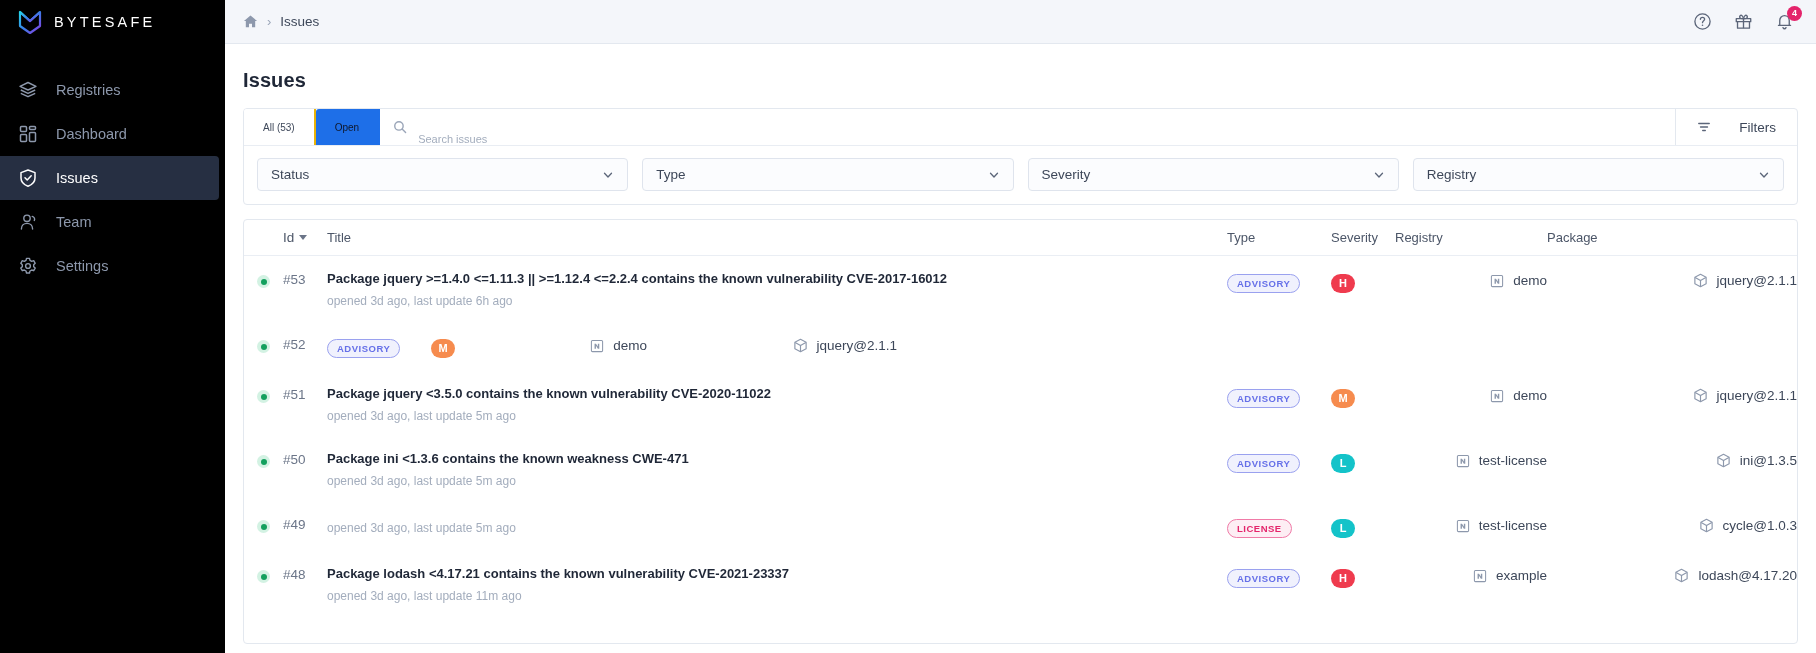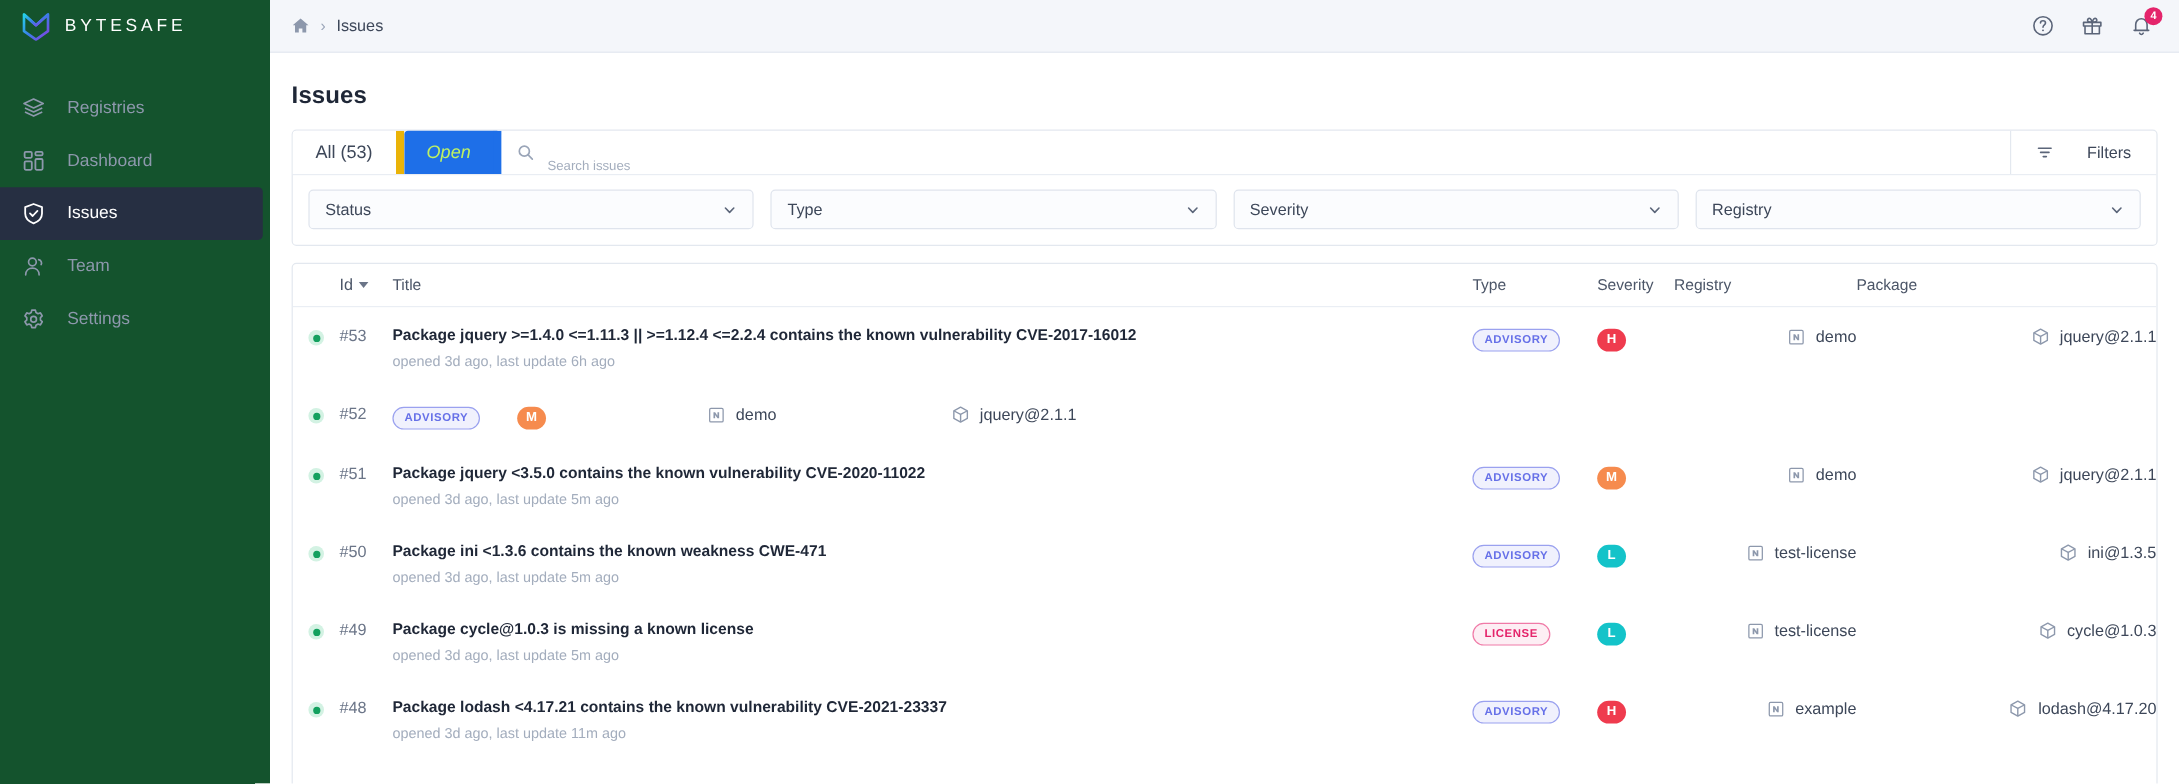--- a/index.html
+++ b/index.html
@@ -9,21 +9,21 @@
     overflow: hidden;
     font-family: "Liberation Sans", sans-serif;
     background: #ffffff;
   }
   .app { display: flex; width: 1816px; height: 653px; }
 
   
   .sidebar {
     width: 225px;
     flex: 0 0 225px;
-    background: #14532d;
+    background: #000000;
     height: 653px;
     position: relative;
   }
   .brand {
     height: 44px;
     display: flex;
     align-items: center;
     padding-left: 18px;
     gap: 12px;
   }
@@ -91,28 +91,28 @@
   
   .search-card {
     border: 1px solid #e3e8ef;
     border-radius: 4px;
     background: #ffffff;
   }
   .search-row { display: flex; align-items: stretch; height: 36px; }
   .tab-btn {
     display: flex; align-items: center; justify-content: center;
     padding: 0 19px;
-    font-size: 15px;
+    font-size: 10px;
     color: #3d4759;
-    border-right: 7px solid #eab308;
+    border-right: 2px solid #eab308;
     cursor: pointer;
     background: #ffffff;
     border-radius: 3px 0 0 0;
   }
-  .tab-btn.active { background: #1e6fe8; color: #bef264; border-right-color: #1e6fe8; font-style: italic; }
+  .tab-btn.active { background: #1e6fe8; color: #0f172a; border-right-color: #1e6fe8; }
   .search-box { flex: 1 1 auto; display: flex; align-items: center; gap: 11px; padding-left: 13px; }
   .search-ico { width: 14px; height: 14px; color: #9aa5b8; display:block; flex:0 0 14px; }
   .search-input {
     border: 0; outline: 0; width: 100%;
     font-size: 11px; color: #3d4759;
     font-family: "Liberation Sans", sans-serif;
     background: transparent;
     margin-top: 24px;
   }
   .search-input::placeholder { color: #a3adbd; }
@@ -599,21 +599,20 @@
   </div>
 
   <div class="trow tbody-row">
     <div class="c-dot dot-wrap">
       <span class="dot">
                   <i></i>
                 </span>
     </div>
     <div class="c-id row-id">#49</div>
     <div class="c-title">
-      <div class="row-title">Package cycle@1.0.3 is missing a known license</div>
       <div class="row-sub">opened 3d ago, last update 5m ago</div>
     </div>
     <div class="c-type pad-cell">
       <span class="badge license">LICENSE</span>
     </div>
     <div class="c-sev pad-cell">
       <span class="sev L">L</span>
     </div>
     <div class="c-reg pad-cell">
       <span class="reg-cell">

